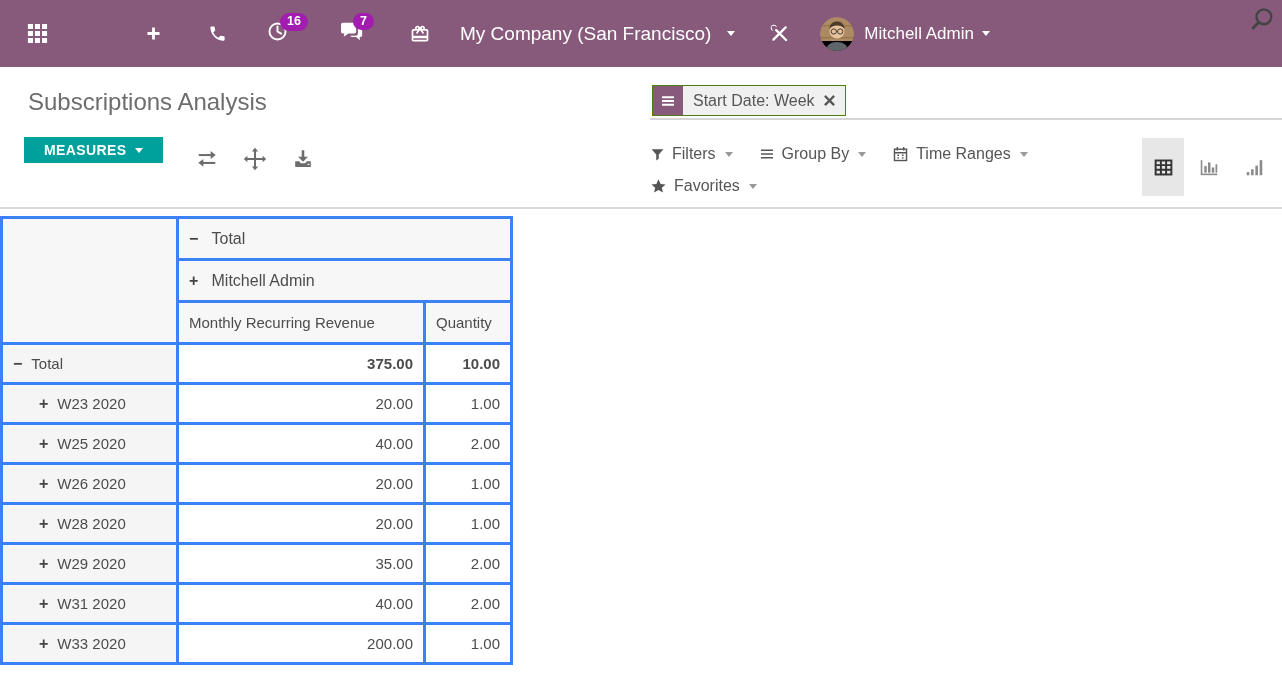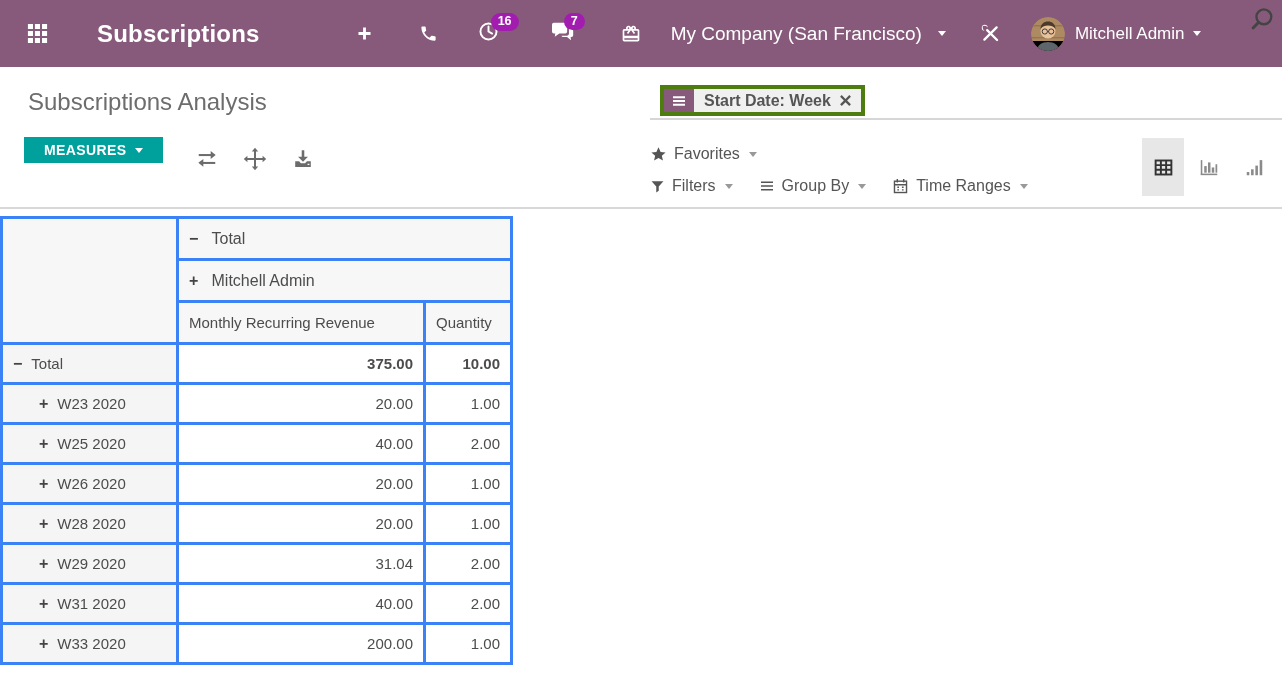--- a/index.html
+++ b/index.html
@@ -47,21 +47,21 @@
     position: absolute; left: 28px; top: 88px;
     font-size: 24px; color: #6d6d6d; font-weight: 400;
   }
   .search-area {
     position: absolute; left: 650px; right: 0; top: 83px; height: 37px;
     display: flex; align-items: center;
     border-bottom: 2px solid #d6d6d6; padding-right: 40px;
   }
   .facet {
     display: inline-flex; align-items: stretch; height: 31px;
-    border: 4px solid #4d7c0f; background: #f0f0f0; margin-left: 10px; font-weight: bold;
+    border: 1px solid #4d7c0f; background: #f0f0f0; margin-left: 2px;
   }
   .facet-icon {
     width: 30px; background: #875A7B; display: flex; align-items: center; justify-content: center;
     color: #fff;
   }
   .facet-label {
     display: flex; align-items: center; padding: 0 8px 0 10px;
     font-size: 16px; color: #555;
   }
   .facet-remove { display: flex; align-items: center; padding-right: 9px; font-weight: 700; color: #555; font-size: 15px; cursor: pointer; }
@@ -126,21 +126,20 @@
 <body>
 
 <div class="screen">
 
   <div class="navbar">
     <div class="nav-item apps-btn">
       <svg width="23" height="23" viewBox="0 0 24 24" fill="#fff">
           <path d="M2 2h5.3v5.3H2zM9.3 2h5.3v5.3H9.3zM16.7 2H22v5.3h-5.3zM2 9.3h5.3v5.3H2zM9.3 9.3h5.3v5.3H9.3zM16.7 9.3H22v5.3h-5.3zM2 16.7h5.3V22H2zM9.3 16.7h5.3V22H9.3zM16.7 16.7H22V22h-5.3z"></path>
         </svg>
     </div>
-    <div class="nav-item nav-title">Subscriptions</div>
     <div class="nav-item nav-plus">
       <svg width="17" height="17" viewBox="0 0 24 24" fill="#fff">
           <path d="M10 3.5h4V10h6.5v4H14v6.5h-4V14H3.5v-4H10z"></path>
         </svg>
     </div>
     <div class="nav-item nav-phone">
       <svg width="19" height="19" viewBox="0 0 24 24" fill="#fff">
           <path d="M6.62 10.79c1.44 2.83 3.76 5.15 6.59 6.59l2.2-2.2c.27-.27.67-.36 1.02-.24 1.12.37 2.33.57 3.57.57.55 0 1 .45 1 1V20c0 .55-.45 1-1 1-9.39 0-17-7.61-17-17 0-.55.45-1 1-1h3.5c.55 0 1 .45 1 1 0 1.25.2 2.45.57 3.57.11.35.03.74-.25 1.02l-2.2 2.2z"></path>
         </svg>
     </div>
@@ -251,31 +250,20 @@
       </svg>
     </button>
     <button class="pivot-icon-btn btn-download">
       <svg width="22" height="22" viewBox="0 0 24 24" fill="currentColor">
         <path d="M10.6 2.5h2.8v7h4L12 15 6.6 9.5h4z"></path>
         <path d="M3.5 14.5h4.2l2 2.2h4.6l2-2.2h4.2v6.3H3.5zM17 18.6h2v-1.4h-2z"></path>
       </svg>
     </button>
 
     <div class="filter-menus">
-      <div class="menu-row">
-        <div class="menu-item">
-          <span class="mi-icon">
-            <svg width="17" height="17" viewBox="0 0 24 24" fill="currentColor">
-                <path d="M12 1.8l3 6.5 7 .7-5.3 4.6 1.6 6.9L12 16.9l-6.3 3.6 1.6-6.9L2 9l7-.7z"></path>
-              </svg>
-          </span>
-          <span>Favorites</span>
-          <span class="caret"></span>
-        </div>
-      </div>
       <div class="menu-row">
         <div class="menu-item">
           <span class="mi-icon">
             <svg width="15" height="15" viewBox="0 0 24 24" fill="currentColor">
                 <path d="M2.5 3.5h19L14 12v6.8l-4 2.7V12z"></path>
               </svg>
           </span>
           <span>Filters</span>
           <span class="caret"></span>
         </div>
@@ -289,20 +277,31 @@
           <span class="caret"></span>
         </div>
         <div class="menu-item">
           <span class="mi-icon">
             <svg width="17" height="17" viewBox="0 0 24 24" fill="none" stroke="currentColor" stroke-width="2">
                 <rect x="3.5" y="4.5" width="17" height="16"></rect>
                 <path d="M7.5 1.5v5M16.5 1.5v5M3.5 9.5h17M7.5 13h2.4M14 13h2.4M7.5 16.8h2.4M14 16.8h2.4"></path>
               </svg>
           </span>
           <span>Time Ranges</span>
+          <span class="caret"></span>
+        </div>
+      </div>
+      <div class="menu-row">
+        <div class="menu-item">
+          <span class="mi-icon">
+            <svg width="17" height="17" viewBox="0 0 24 24" fill="currentColor">
+                <path d="M12 1.8l3 6.5 7 .7-5.3 4.6 1.6 6.9L12 16.9l-6.3 3.6 1.6-6.9L2 9l7-.7z"></path>
+              </svg>
+          </span>
+          <span>Favorites</span>
           <span class="caret"></span>
         </div>
       </div>
     </div>
 
     <div class="view-switcher">
       <button class="view-btn active">
         <svg width="21" height="21" viewBox="0 0 24 24" fill="none" stroke="currentColor" stroke-width="2.2">
             <rect x="3" y="4" width="18" height="16"></rect>
             <path d="M3 9.3h18M3 14.6h18M9 4v16M15 4v16"></path>
@@ -378,21 +377,21 @@
             <td>20.00</td>
             <td>1.00</td>
           </tr>
           <tr>
             <th class="indent"><span class="expander">+</span><span>W28 2020</span></th>
             <td>20.00</td>
             <td>1.00</td>
           </tr>
           <tr>
             <th class="indent"><span class="expander">+</span><span>W29 2020</span></th>
-            <td>31.04</td>
+            <td>35.00</td>
             <td>2.00</td>
           </tr>
           <tr>
             <th class="indent"><span class="expander">+</span><span>W31 2020</span></th>
             <td>40.00</td>
             <td>2.00</td>
           </tr>
           <tr>
             <th class="indent"><span class="expander">+</span><span>W33 2020</span></th>
             <td>200.00</td>

